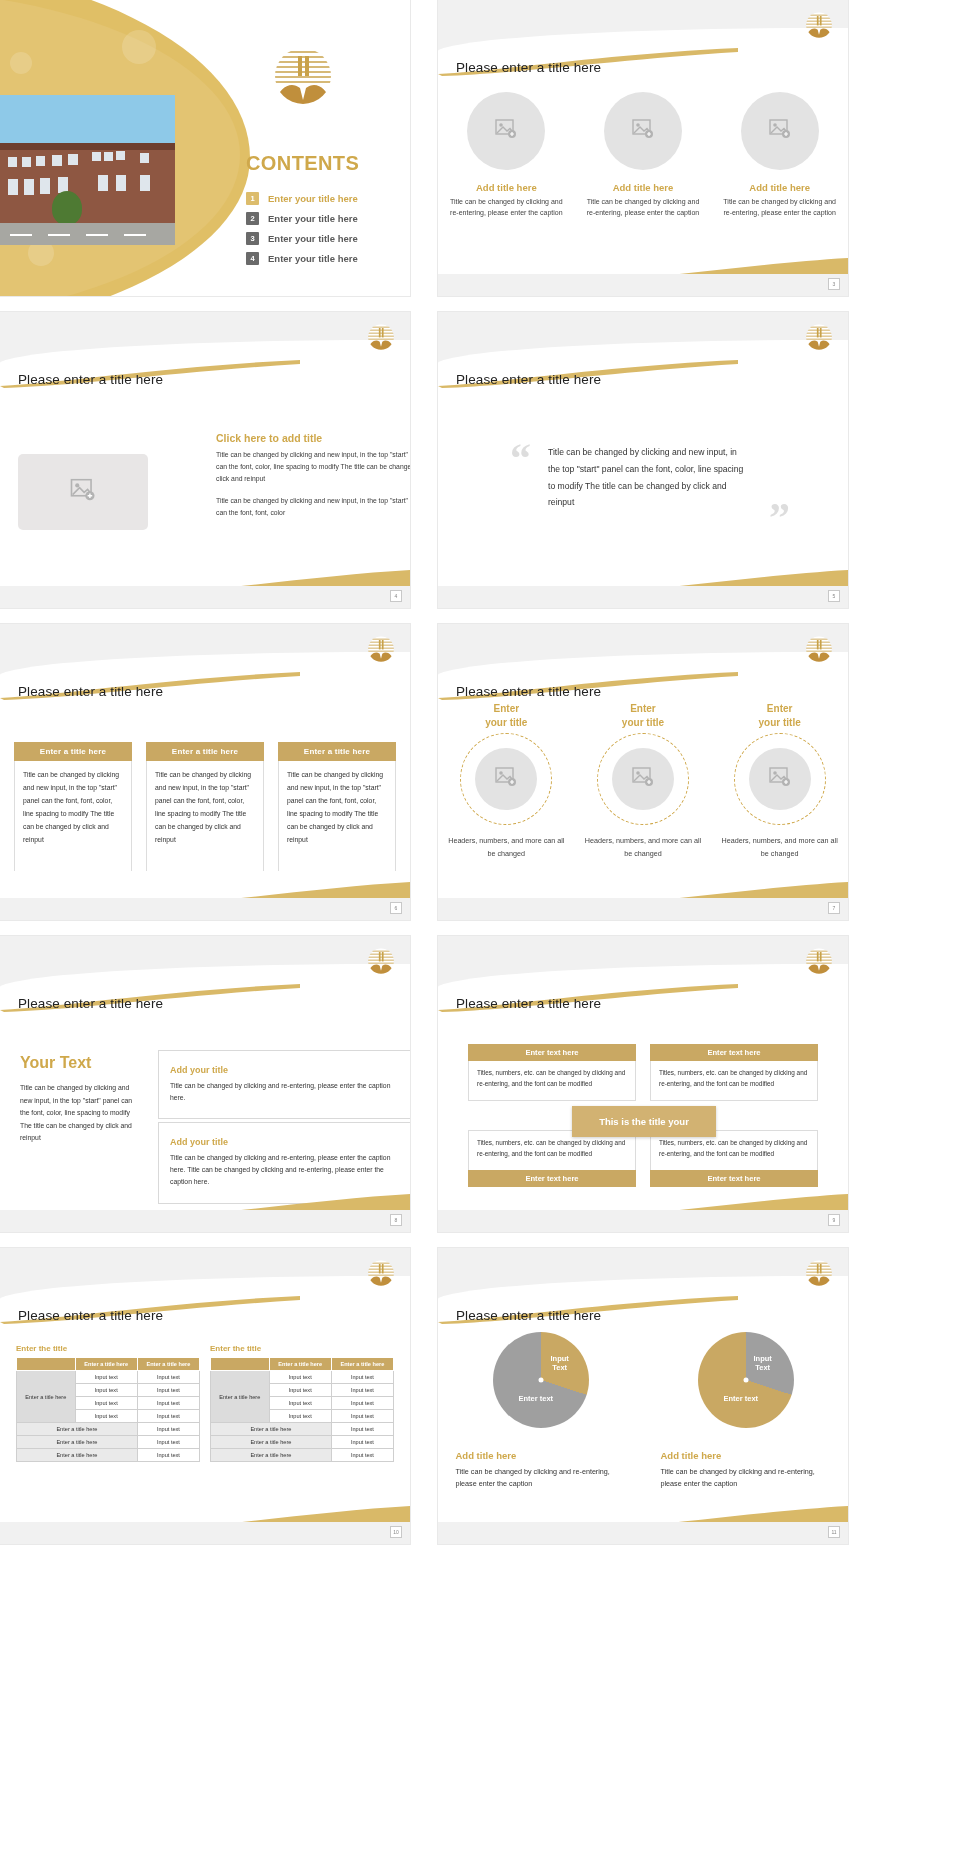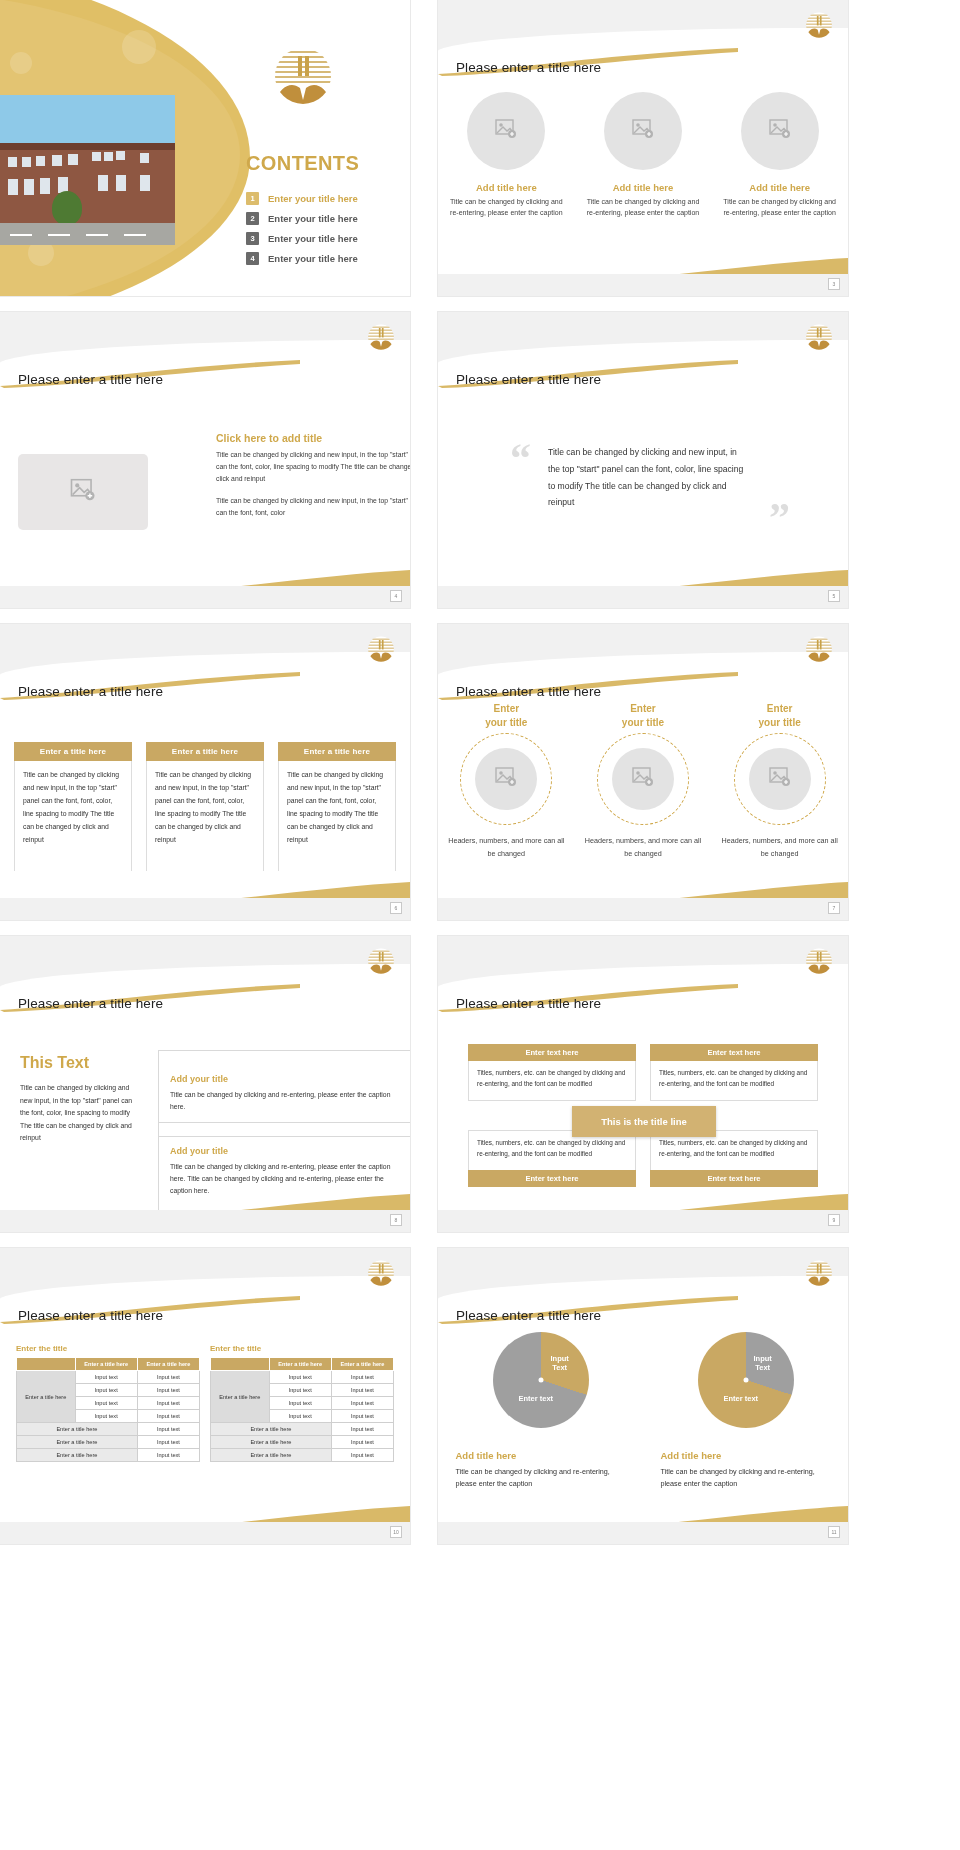--- a/index.html
+++ b/index.html
@@ -147,21 +147,21 @@
   .dc-row { position:absolute; left:0; top:78px; width:100%; display:flex; justify-content:space-around;align-items:center; }
   .dc-col { width:120px; text-align:center; position:relative; }
   .dc-title { font-size:10px; font-weight:bold; color:#cfa84b; line-height:1.35; margin-bottom:4px; }
   .dc-ring { width:92px; height:92px; border-radius:50%; border:1px dashed #cfa84b; margin:0 auto; position:relative; display:flex; align-items:center; justify-content:center;}
   .dc-inner { width:62px; height:62px; border-radius:50%; background:#e3e3e3; position:relative; }
   .dc-cap { font-size:7.2px; color:#444; line-height:1.75; margin-top:10px; }
 
   
   .yt-h { position:absolute; left:20px; top:118px; font-size:16px; font-weight:bold; color:#cfa84b; }
   .yt-p { position:absolute; left:20px; top:146px; width:118px; font-size:6.8px; color:#333; line-height:1.85; }
-  .yt-box { position:absolute; left:158px; width:256px; border:1px solid #d9d9d9; padding:23px 11px; }
+  .yt-box { position:absolute; left:158px; width:256px; border:1px solid #d9d9d9; padding:14px 11px; }
   .yt-box.b1 { top:114px; }
   .yt-box.b2 { top:186px; }
   .yt-bh { font-size:9px; font-weight:bold; color:#cfa84b; margin-bottom:5px; }
   .yt-bp { font-size:6.8px; color:#333; line-height:1.8; }
 
   
   .q-grid { position:absolute; left:30px; top:108px; width:350px; }
   .q-item { position:absolute; width:168px; }
   .q-bar { background:#c9a863; color:#fff; font-size:7.6px; font-weight:bold; text-align:center; padding:4px 0; }
   .q-txt { font-size:6.4px; color:#333; line-height:1.7; padding:7px 8px; border:1px solid #dcdcdc; border-top:none; min-height:40px; }
@@ -663,21 +663,21 @@
               <line x1="4" y1="33" x2="66" y2="33"></line>
               <line x1="4" y1="40" x2="66" y2="40"></line>
             </g>
             <rect x="30" y="14" width="4" height="22" fill="#c9a24a"></rect>
             <rect x="37" y="14" width="4" height="22" fill="#c9a24a"></rect>
             <path d="M4 66 C9 46 22 38 32 46 L35 58 L38 46 C48 38 61 46 66 66 Z" fill="#c08f3c"></path>
           </g>
         </svg>
     </div>
 
-    <div class="yt-h">This Text</div>
+    <div class="yt-h">Your Text</div>
     <div class="yt-p">Title can be changed by clicking and new input, in the top "start" panel can the font, color, line spacing to modify The title can be changed by click and reinput</div>
 
     <div class="yt-box b1">
       <div class="yt-bh">Add your title</div>
       <div class="yt-bp">Title can be changed by clicking and re-entering, please enter the caption here.</div>
     </div>
     <div class="yt-box b2">
       <div class="yt-bh">Add your title</div>
       <div class="yt-bp">Title can be changed by clicking and re-entering, please enter the caption here. Title can be changed by clicking and re-entering, please enter the caption here.</div>
     </div>
@@ -734,21 +734,21 @@
         <div class="q-txt">Titles, numbers, etc. can be changed by clicking and re-entering, and the font can be modified</div>
       </div>
       <div class="q-item" style="left:0;top:86px;">
         <div class="q-txt up">Titles, numbers, etc. can be changed by clicking and re-entering, and the font can be modified</div>
         <div class="q-bar">Enter text here</div>
       </div>
       <div class="q-item" style="left:182px;top:86px;">
         <div class="q-txt up">Titles, numbers, etc. can be changed by clicking and re-entering, and the font can be modified</div>
         <div class="q-bar">Enter text here</div>
       </div>
-      <div class="center-label">This is the title line</div>
+      <div class="center-label">This is the title your</div>
     </div>
 
     <div class="footer-swoosh">
       <svg width="230" height="22" viewBox="0 0 230 22">
           <path d="M230 0 C160 4 70 16 0 22 L230 22 Z" fill="#d9b968"></path>
         </svg>
     </div>
     <div class="footer-band"></div>
     <div class="pagenum">9</div>
   </div>

